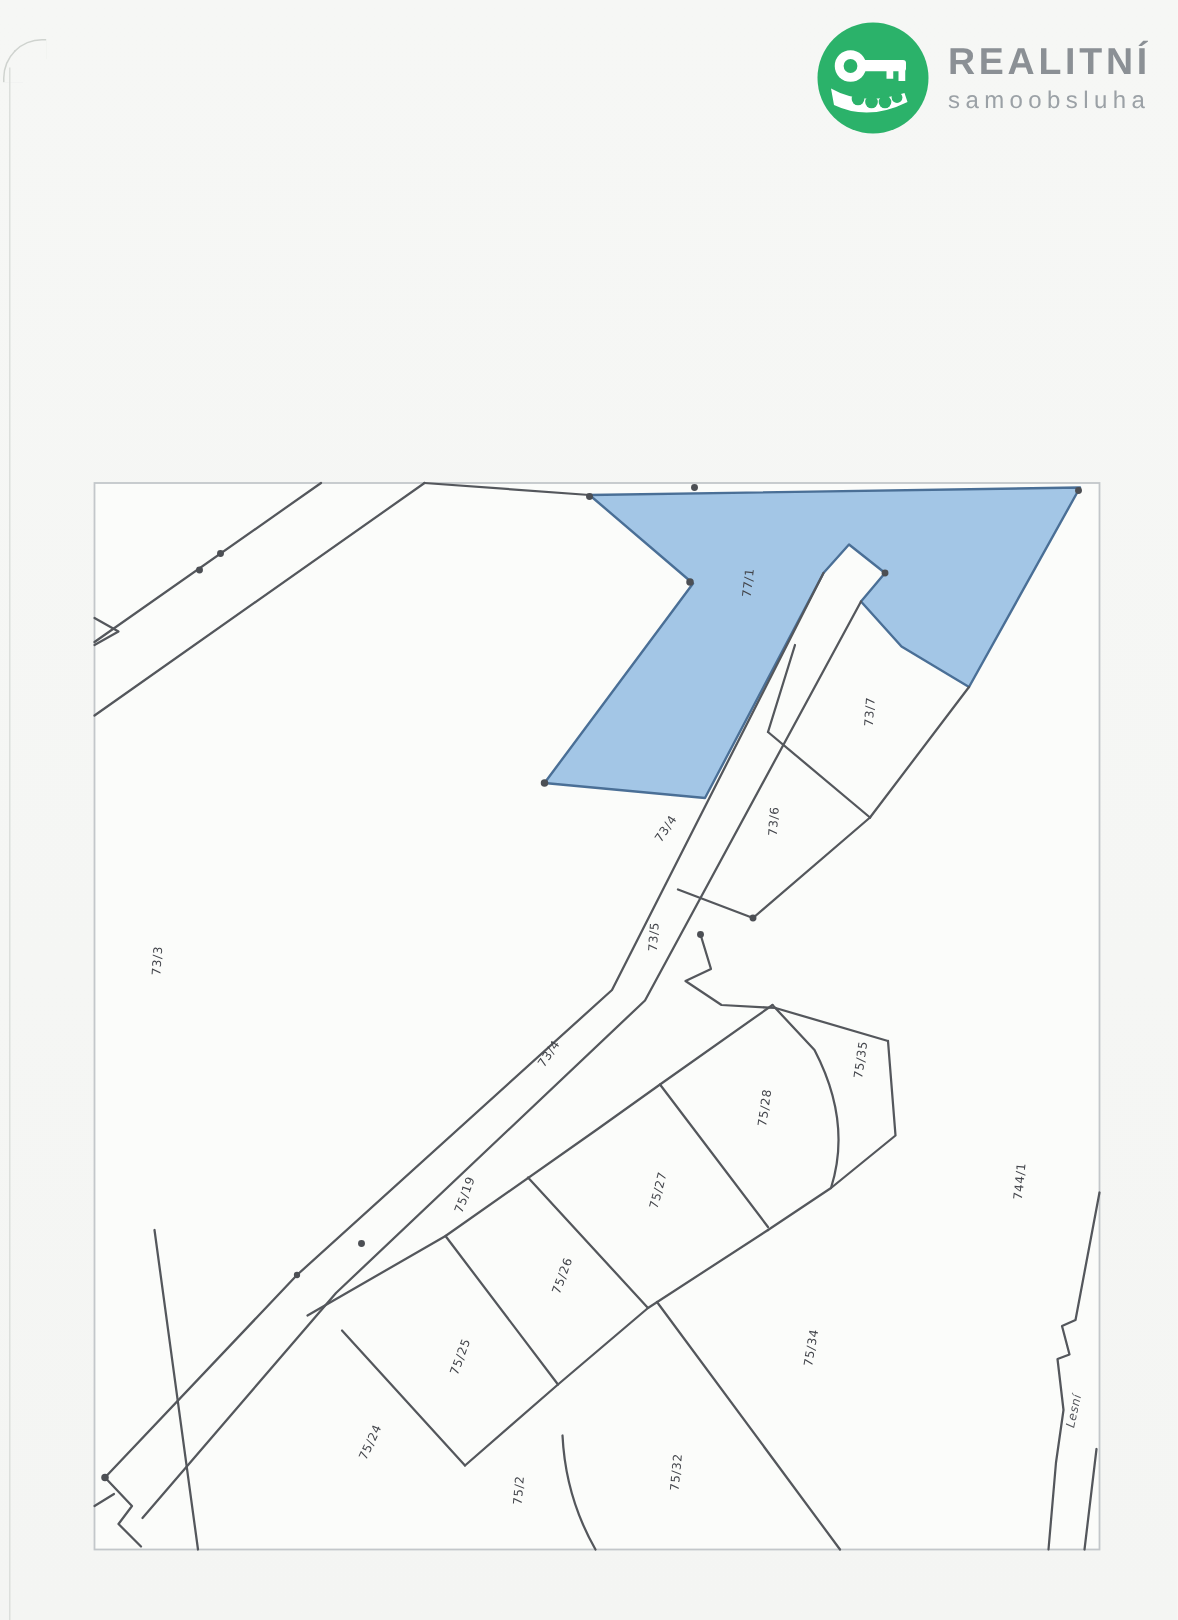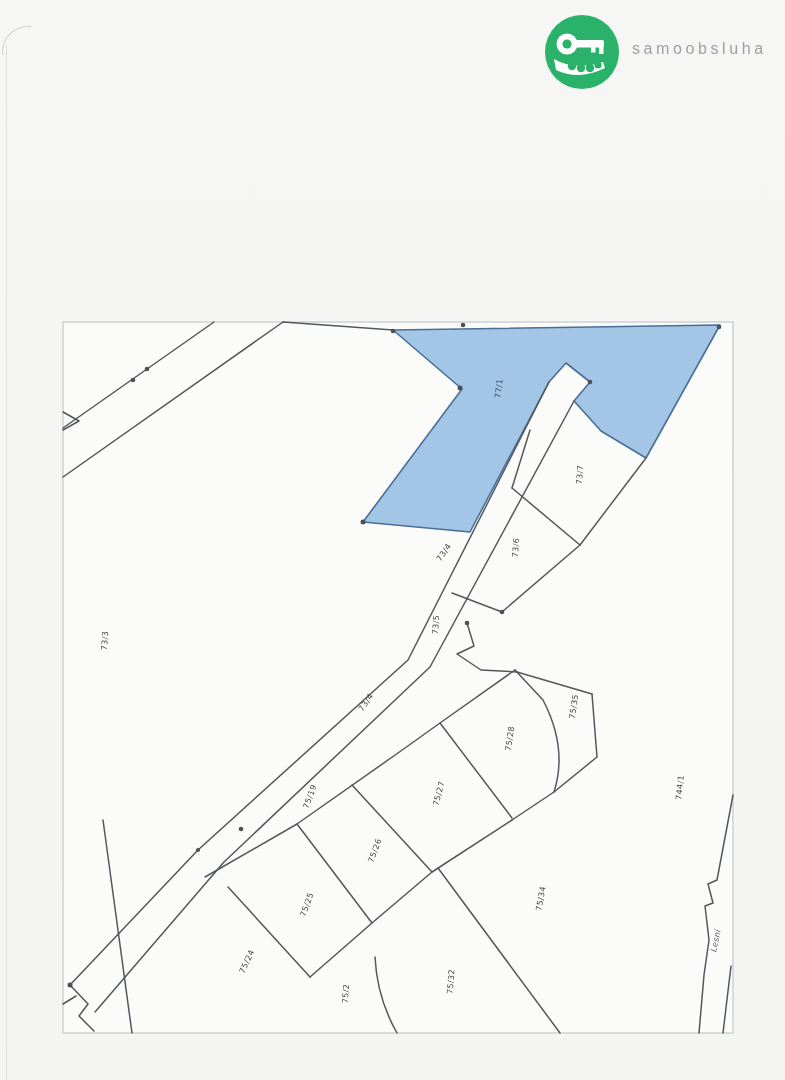--- a/index.html
+++ b/index.html
@@ -12,21 +12,21 @@
   .page{position:absolute;inset:0;background:linear-gradient(180deg,#f6f7f5 0%,#f5f6f4 60%,#f4f5f3 100%);}
   
   .scan-edge-left{position:absolute;left:6px;top:45px;bottom:0;width:1px;background:#dcdfdc;}
   .scan-corner{position:absolute;left:2px;top:26px;width:28px;height:28px;
     border-top:1px solid #cfd3cf;border-left:1px solid #cfd3cf;border-top-left-radius:26px;}
   
   .brand{position:absolute;left:543px;top:13px;width:235px;height:82px;}
   .brand-icon{position:absolute;left:0;top:0;}
   .brand-text{position:absolute;left:89px;top:14px;}
   .brand-title{font-size:25px;font-weight:bold;letter-spacing:2.5px;color:#8b9095;}
-  .brand-sub{font-size:16px;letter-spacing:3.6px;color:#9ba1a6;margin-top:13px;}
+  .brand-sub{font-size:16px;letter-spacing:3.6px;color:#9ba1a6;margin-top:3px;}
   
   .map-svg{position:absolute;left:0;top:0;}
   .plbl{
     position:absolute;width:34px;text-align:center;
     font-size:8px;color:#43454b;letter-spacing:0.4px;
     font-family:"DejaVu Sans", sans-serif;
     pointer-events:none;white-space:nowrap;
   }
   .street{font-style:italic;color:#56585d;font-size:8px;}
 </style>
@@ -48,20 +48,21 @@
       <rect x="48" y="33" width="4.5" height="6.5" fill="#ffffff"></rect>
       <rect x="56" y="33" width="4.5" height="8" fill="#ffffff"></rect>
 
       <path d="M11,46 Q32,58 60,49 L62,55 Q36,68 13,57 Z" fill="#ffffff"></path>
       <circle cx="29" cy="53" r="4.2" fill="#2bb26a"></circle>
       <circle cx="38" cy="55" r="4.2" fill="#2bb26a"></circle>
       <circle cx="47" cy="55" r="4.2" fill="#2bb26a"></circle>
       <circle cx="55" cy="52" r="3.6" fill="#2bb26a"></circle>
     </svg>
     <div class="brand-text">
+      <div class="brand-title">REALITNÍ</div>
       <div class="brand-sub">samoobsluha</div>
     </div>
   </div>
 
   <svg class="map-svg" width="785" height="1080" viewBox="0 0 785 1080">
 
     <rect x="63" y="322" width="670" height="711" fill="#fbfcfa" stroke="#c3c7ca" stroke-width="1.2"></rect>
 
     <polygon points="393,330 720,325 646,458 601,431 574,401 590,382 566,363 549,382 470,532 363,522 462,389" fill="#a3c6e6" stroke="#4a6f96" stroke-width="1.6" stroke-linejoin="round"></polygon>
 

